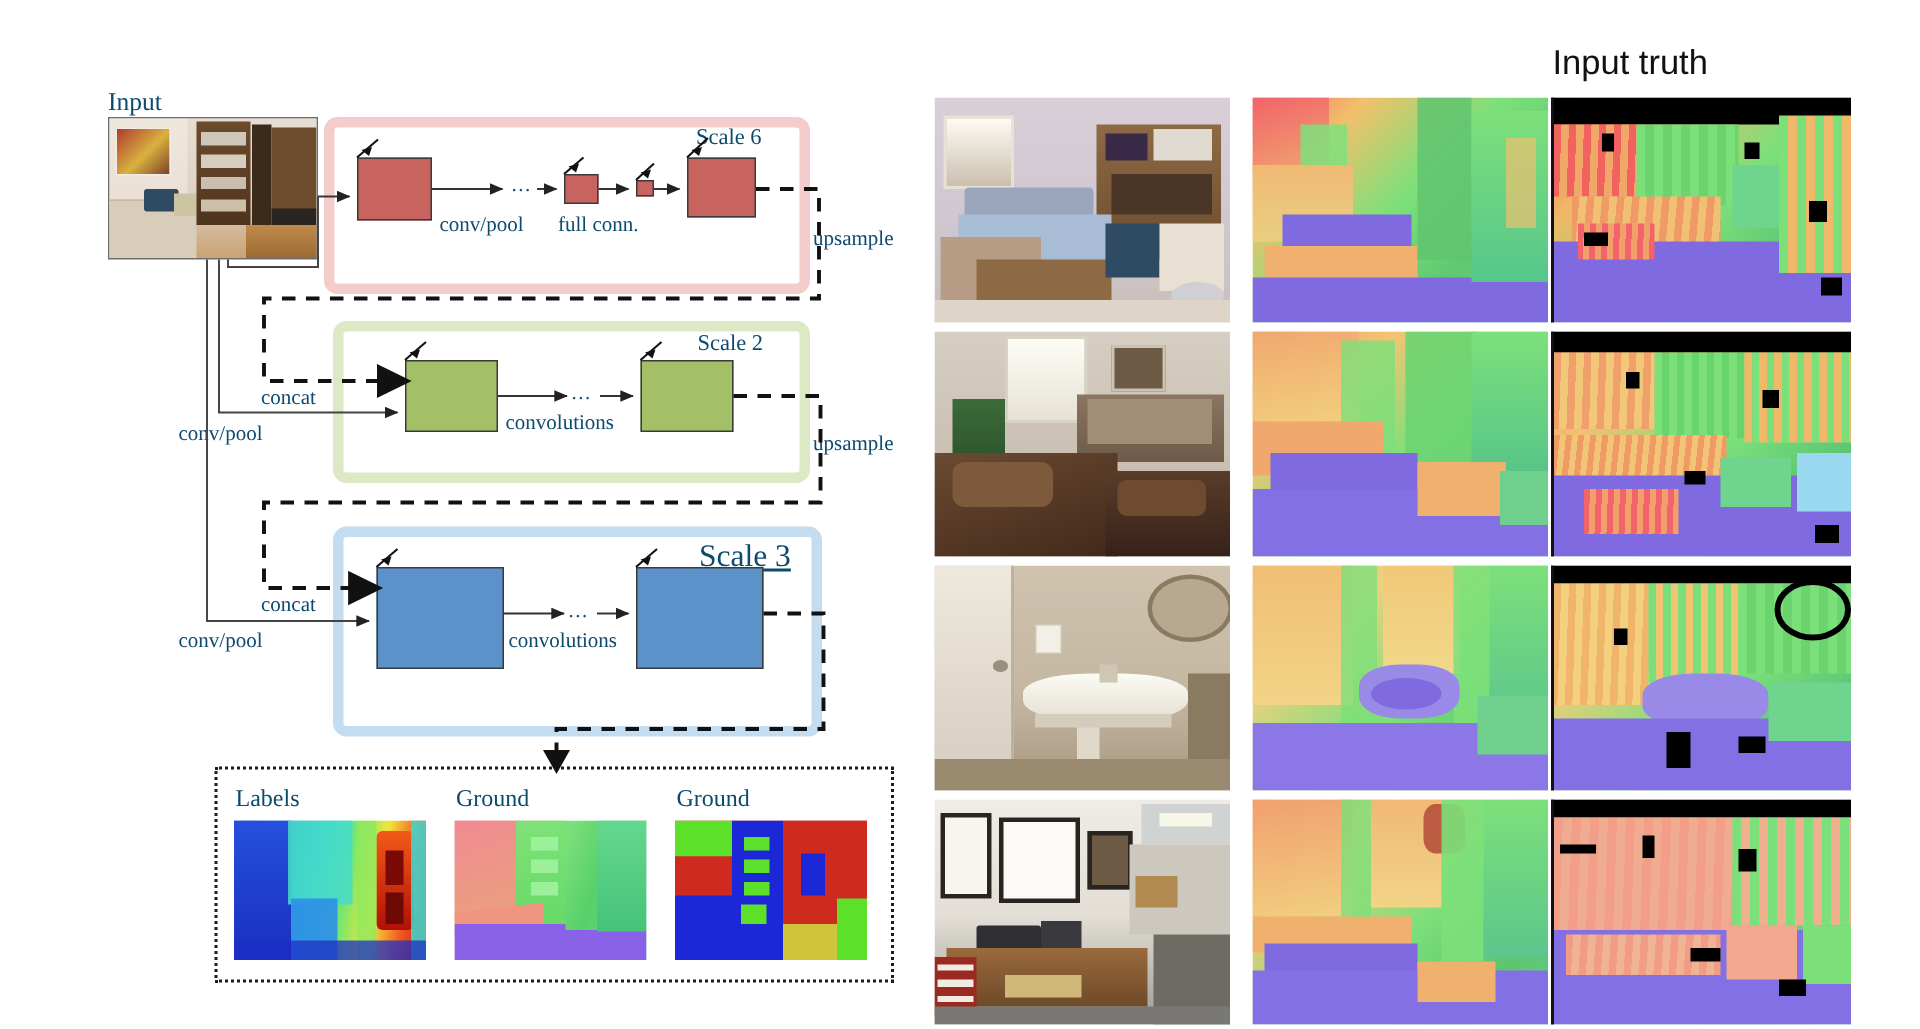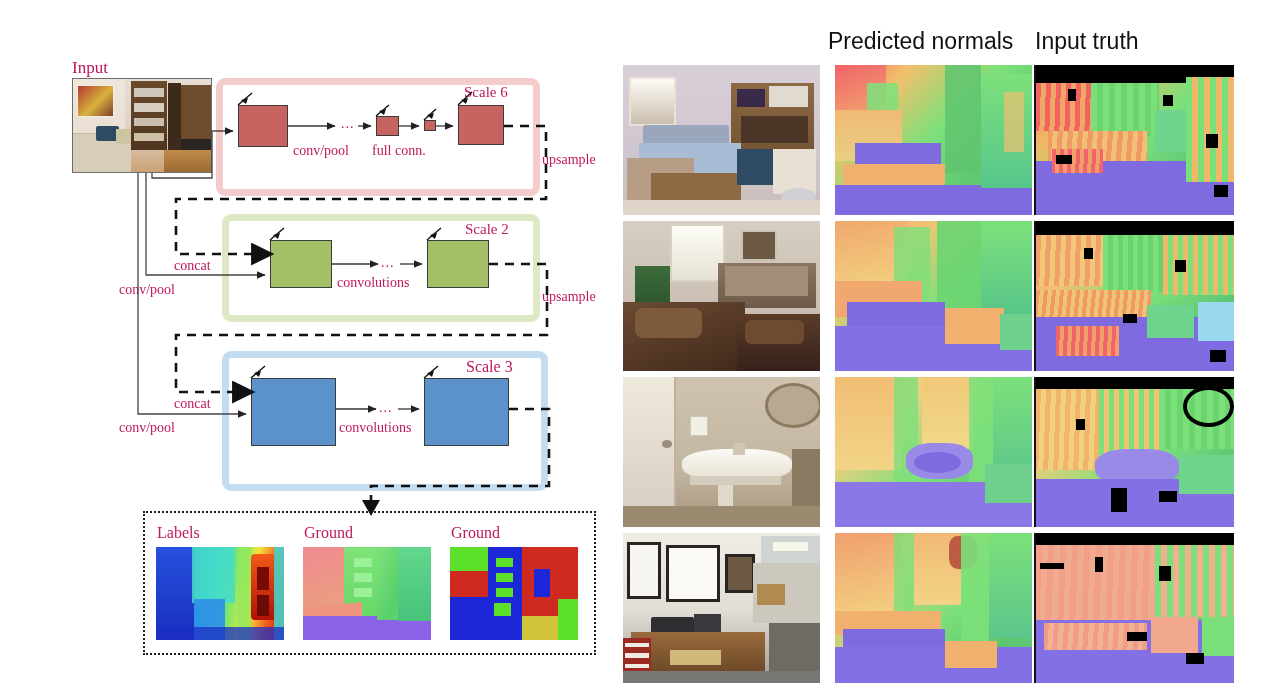--- a/index.html
+++ b/index.html
@@ -1,19 +1,19 @@
 <!DOCTYPE html>
 <html><head>
 <meta charset="utf-8">
 <style>
   html,body{margin:0;padding:0;background:#ffffff;}
   body{width:1280px;height:686px;position:relative;overflow:hidden;
        font-family:"Liberation Serif",serif;color:#1a1a1a;}
   .abs{position:absolute;}
-  .lbl{font-family:"Liberation Serif",serif;color:#be185d;white-space:nowrap;}
+  .lbl{font-family:"Liberation Serif",serif;color:#0c4a6e;white-space:nowrap;}
 
   
   #diagram{position:absolute;left:0;top:0;width:620px;height:686px;}
 
   .scalebox{position:absolute;border-radius:9px;background:#fff;}
   .scale1{border:7px solid #f3cccb;}
   .scale2{border:7px solid #dde9c4;}
   .scale3{border:7px solid #c4dcf0;}
 
   .node{position:absolute;box-sizing:border-box;border:1.2px solid #3a3a3a;}
@@ -84,21 +84,21 @@
   <div class="node n-green" style="left:270px;top:240px;width:62px;height:48px;"></div>
   <div class="node n-green" style="left:427px;top:240px;width:62px;height:48px;"></div>
   <div class="lbl abs" style="left:337px;top:275px;font-size:14px;">convolutions</div>
   <div class="lbl abs" style="left:381px;top:255px;font-size:14px;letter-spacing:1px;">...</div>
 
   <div class="lbl abs" style="left:174px;top:258px;font-size:14px;">concat</div>
   <div class="lbl abs" style="left:119px;top:282px;font-size:14px;">conv/pool</div>
   <div class="lbl abs" style="left:542px;top:289px;font-size:14px;">upsample</div>
 
   <div class="scalebox scale3" style="left:222px;top:351px;width:312px;height:126px;"></div>
-  <div class="lbl abs" style="left:466px;top:358px;font-size:16px;">Scale 3</div>
+  <div class="lbl abs" style="left:466px;top:358px;font-size:21px;text-decoration:underline;">Scale 3</div>
 
   <div class="node n-blue" style="left:251px;top:378px;width:85px;height:68px;"></div>
   <div class="node n-blue" style="left:424px;top:378px;width:85px;height:68px;"></div>
   <div class="lbl abs" style="left:339px;top:420px;font-size:14px;">convolutions</div>
   <div class="lbl abs" style="left:379px;top:400px;font-size:14px;letter-spacing:1px;">...</div>
 
   <div class="lbl abs" style="left:174px;top:396px;font-size:14px;">concat</div>
   <div class="lbl abs" style="left:119px;top:420px;font-size:14px;">conv/pool</div>
 
   <div class="dotpanel" style="left:143px;top:511px;width:453px;height:144px;"></div>
@@ -203,21 +203,20 @@
 
     <path d="M489,264 L547,264 L547,335 L176,335 L176,392 L243,392" stroke="#111" stroke-width="2.6" stroke-dasharray="9,7" fill="none" marker-end="url(#ahd)"></path>
 
     <path d="M509,409 L549,409 L549,486 L371,486 L371,503" stroke="#111" stroke-width="2.6" stroke-dasharray="9,7" fill="none"></path>
     <path d="M362,500 L380,500 L371,516 z" fill="#111"></path>
   </svg>
 </div>
 
 <div id="grid" style="left:615px;top:0;width:665px;height:686px;">
 
-  <div class="hdr" style="left:213px;top:28px;">Predicted normals</div>
   <div class="hdr" style="left:420px;top:28px;">Input truth</div>
 
   <div class="cell" style="left:8px;top:65px;width:197px;height:150px;">
     <div class="im" style="background:linear-gradient(180deg,#d8cfd8 0%,#cfc6cf 58%,#c9c0b8 100%);">
       <div class="ov" style="left:3%;top:8%;width:22%;height:30%;background:linear-gradient(180deg,#fdfbf4,#cbbfae);border:2px solid #e7e1d6;"></div>
       <div class="ov" style="left:55%;top:12%;width:42%;height:60%;background:linear-gradient(180deg,#8e6a44,#6b4c2e);"></div>
       <div class="ov" style="left:58%;top:16%;width:14%;height:12%;background:#3a2a4a;"></div>
       <div class="ov" style="left:74%;top:14%;width:20%;height:14%;background:#e0dad0;"></div>
       <div class="ov" style="left:60%;top:34%;width:34%;height:18%;background:#4a3526;"></div>
       <div class="ov" style="left:10%;top:40%;width:44%;height:18%;background:#9aa6bb;border-radius:3px;"></div>

